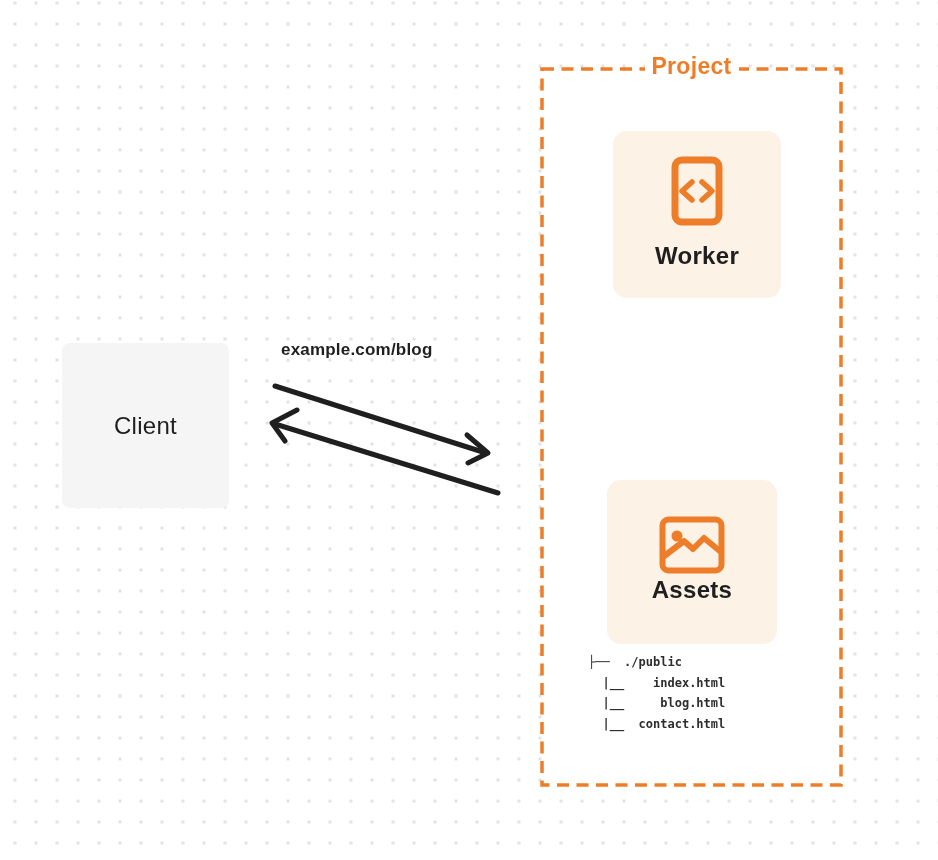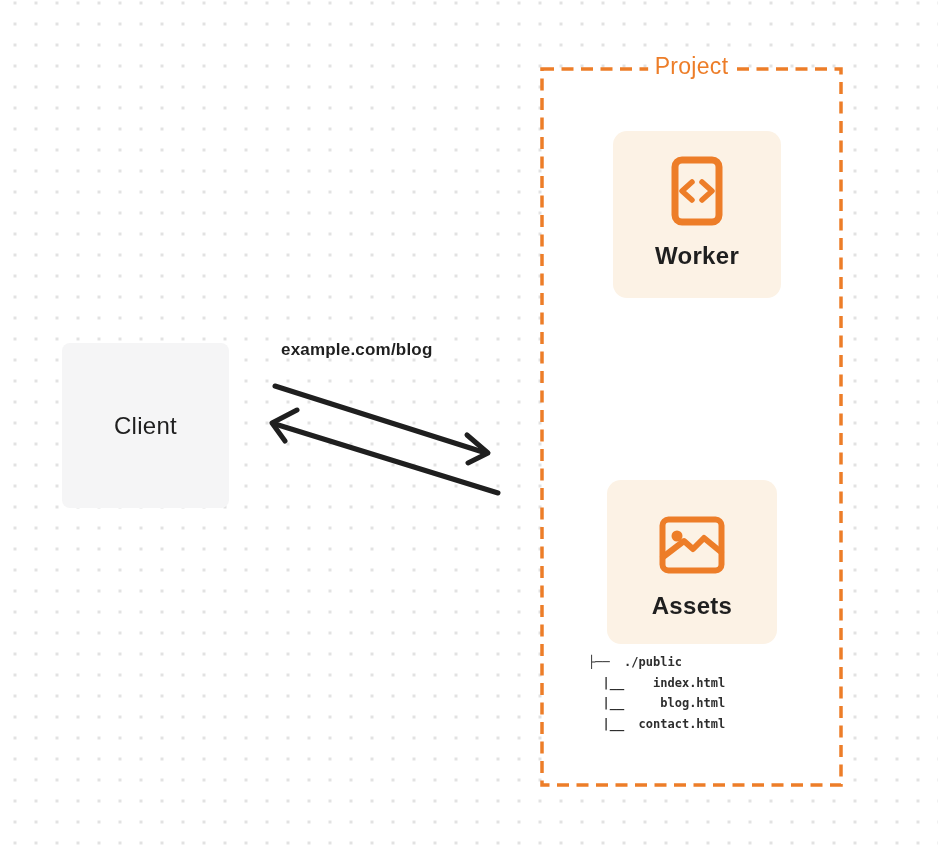--- a/index.html
+++ b/index.html
@@ -44,37 +44,37 @@
   
   .arrows-svg{position:absolute;left:0;top:0;width:938px;height:860px;pointer-events:none;}
   .arrows-svg *{stroke:var(--arrow);stroke-width:5;fill:none;stroke-linecap:round;stroke-linejoin:round;}
 
   
   .project-box{position:absolute;left:540px;top:67px;width:303px;height:720px;}
   .project-border{position:absolute;inset:0;width:100%;height:100%;color:var(--accent);}
   .project-label{
     position:absolute;top:-14px;left:50%;transform:translateX(-50%);
     background:var(--page-bg);padding:0 7px;
-    font-size:23px;font-weight:normal;color:var(--accent);letter-spacing:.3px;
+    font-size:23px;font-weight:bold;color:var(--accent);letter-spacing:.3px;
     white-space:nowrap;
   }
 
   
   .card{
     position:absolute;background:var(--card-bg);border-radius:14px;
     display:flex;flex-direction:column;align-items:center;
   }
   .worker-card{left:73px;top:64px;width:168px;height:167px;padding-top:25px;}
   .assets-card{left:67px;top:413px;width:170px;height:164px;padding-top:36px;}
   .card .icon{color:var(--accent);line-height:0;}
   .card .card-label{
     font-size:24px;font-weight:bold;color:var(--text-dark);letter-spacing:.3px;
   }
   .worker-card .card-label{margin-top:16px;}
-  .assets-card .card-label{margin-top:18px;}
+  .assets-card .card-label{margin-top:2px;}
 
   
   .file-tree{
     position:absolute;left:48px;top:585px;
     font-family:"DejaVu Sans Mono", monospace;
     font-size:12px;line-height:20.5px;font-weight:600;
     color:var(--tree-text);white-space:pre;
   }
 </style>
 </head>

